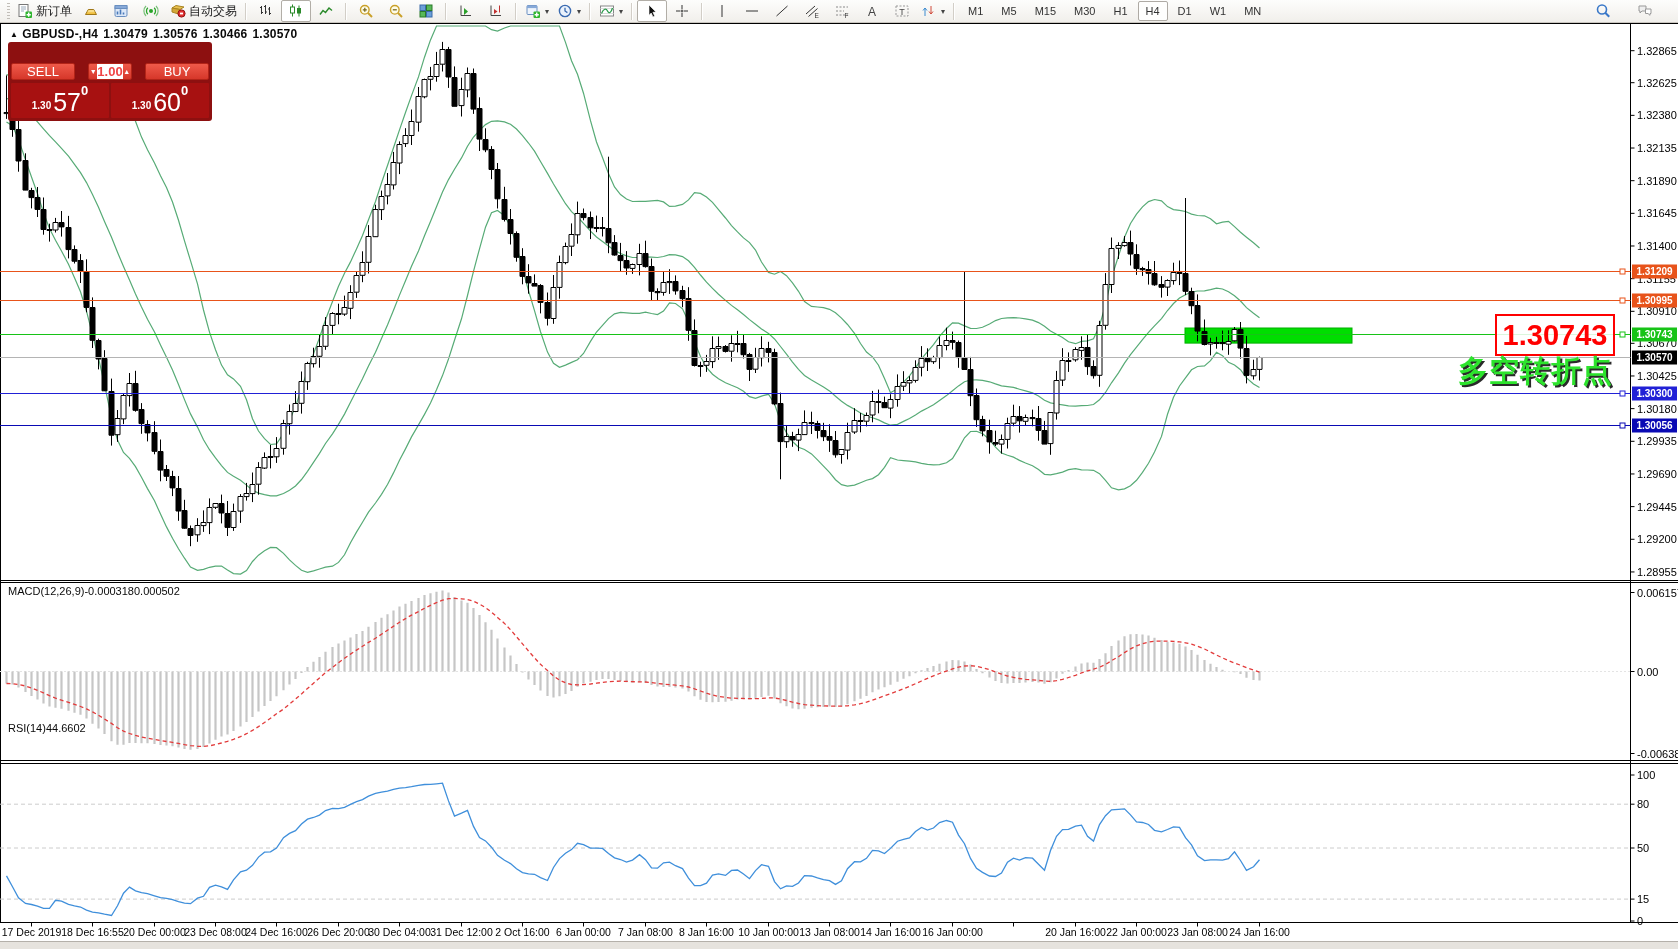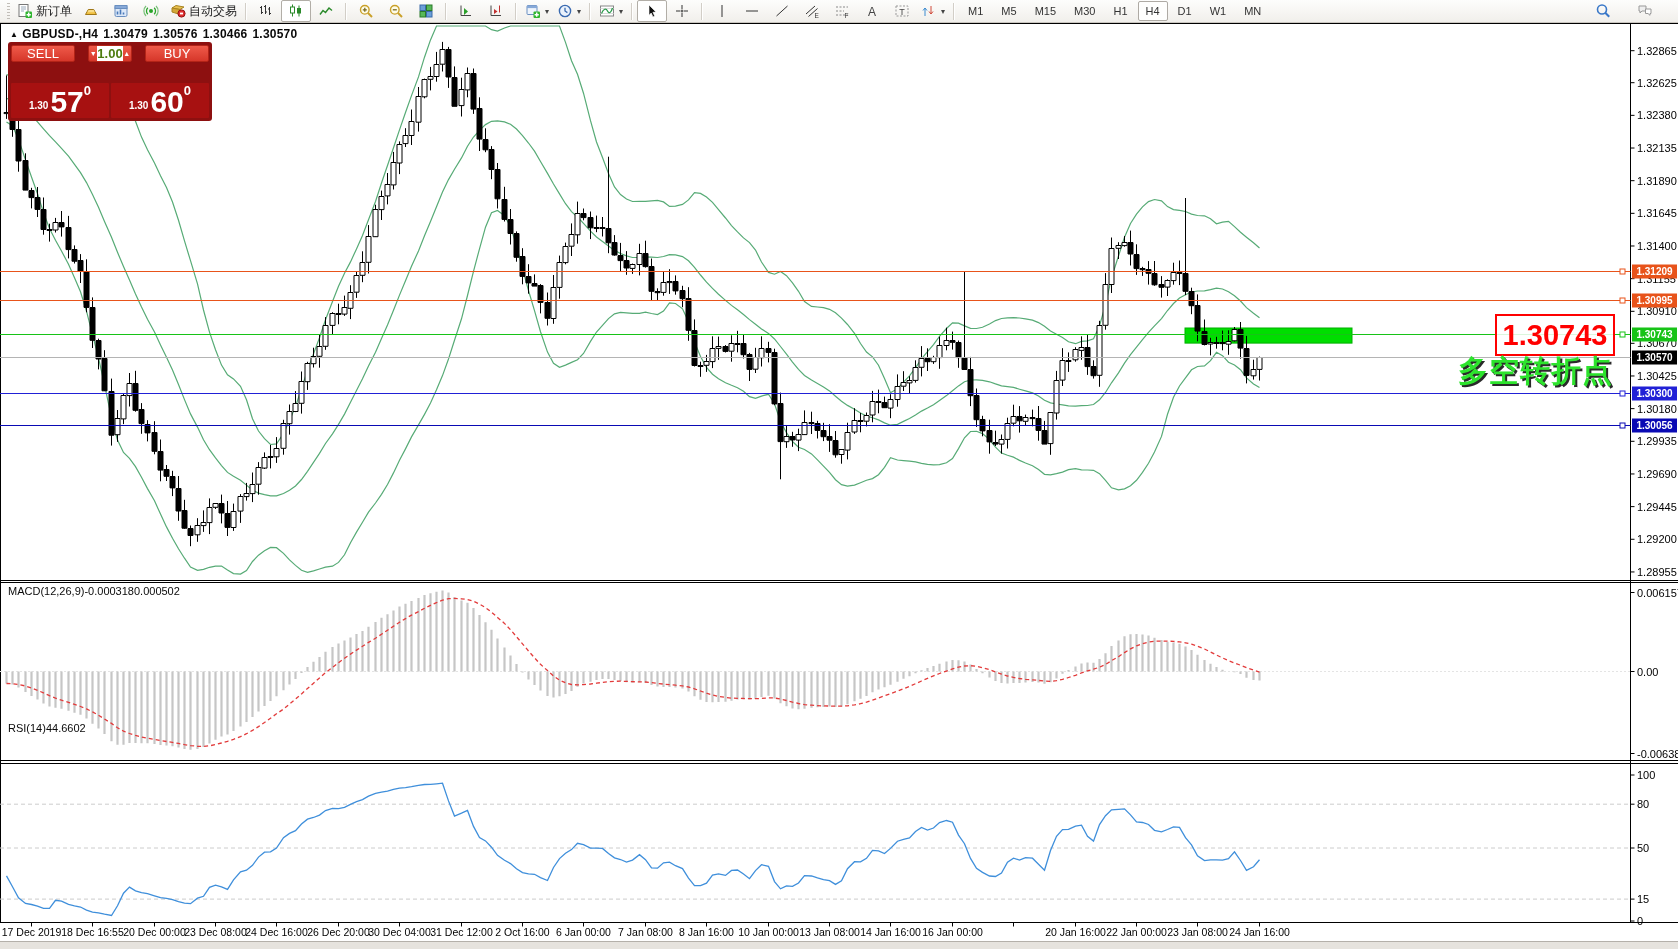--- a/index.html
+++ b/index.html
@@ -24,33 +24,33 @@
     border:1px solid transparent;border-radius:2px;margin:0 1px}
   .tf-btn.active{background:#fefefd;border-color:#aeaaa4}
   #tb-right{margin-left:auto;display:flex;gap:12px;padding-right:14px}
   
   #symbol-line{top:27px;left:10px;font-size:12px;font-weight:700;color:#0a0a0a;letter-spacing:.2px}
   #symbol-line .tri{font-size:8px;vertical-align:1px;margin-right:4px}
   #symbol-line span{margin-right:5px}
   
   #trade-panel{top:42px;left:8px;width:204px;background:#8d1010;border-radius:3px;padding:3px;
     box-sizing:border-box}
-  .tp-row1{display:flex;gap:13px;align-items:flex-start;height:35px}
+  .tp-row1{display:flex;gap:13px;align-items:flex-end;height:35px}
   .tp-btn{flex:0 0 62px;background:linear-gradient(#ef5a4a,#d6372a);color:#fff;font-size:13px;
     display:flex;align-items:center;justify-content:center;border:1px solid #b32418;border-radius:2px}
   .tp-vol{flex:1;display:flex;gap:0;border:1px solid #b32418;border-radius:2px;overflow:hidden}
   .tp-step{width:17px;background:linear-gradient(#ef5a4a,#d6372a);color:#fff;font-size:7px;
     display:flex;align-items:center;justify-content:center}
-  .tp-field{flex:1;background:#fff;color:#4d7c0f;font-size:13px;font-weight:700;
+  .tp-field{flex:1;background:#fff;color:#ef4444;font-size:13px;font-weight:700;
     display:flex;align-items:center;justify-content:center}
   .tp-row2{display:flex;gap:2px;margin-top:3px;height:35px}
   .tp-price{flex:1;background:#a71111;color:#fff;display:flex;align-items:flex-end;
     justify-content:center;padding-bottom:2px;border-radius:1px}
   .tp-small{font-size:10px;font-weight:700;margin-right:2px;line-height:20px}
-  .tp-big{font-size:30px;font-weight:700;line-height:28px}
+  .tp-big{font-size:25px;font-weight:400;line-height:28px}
   .tp-sup{font-size:13px;font-weight:700;line-height:12px;align-self:flex-start;margin-top:2px}
   
   .pane-label{font-size:11px;color:#0a0a0a}
   .pane-label span{margin-right:0}
   #macd-label{top:585px;left:8px}
   #rsi-label{top:722px;left:8px}
   
   #ann-box{left:1495px;top:314px;width:116px;height:38px;border:2px solid #ff0000;color:#ff0000;
     font-size:29px;font-weight:700;display:flex;align-items:center;justify-content:center;
     background:rgba(255,255,255,.85)}

